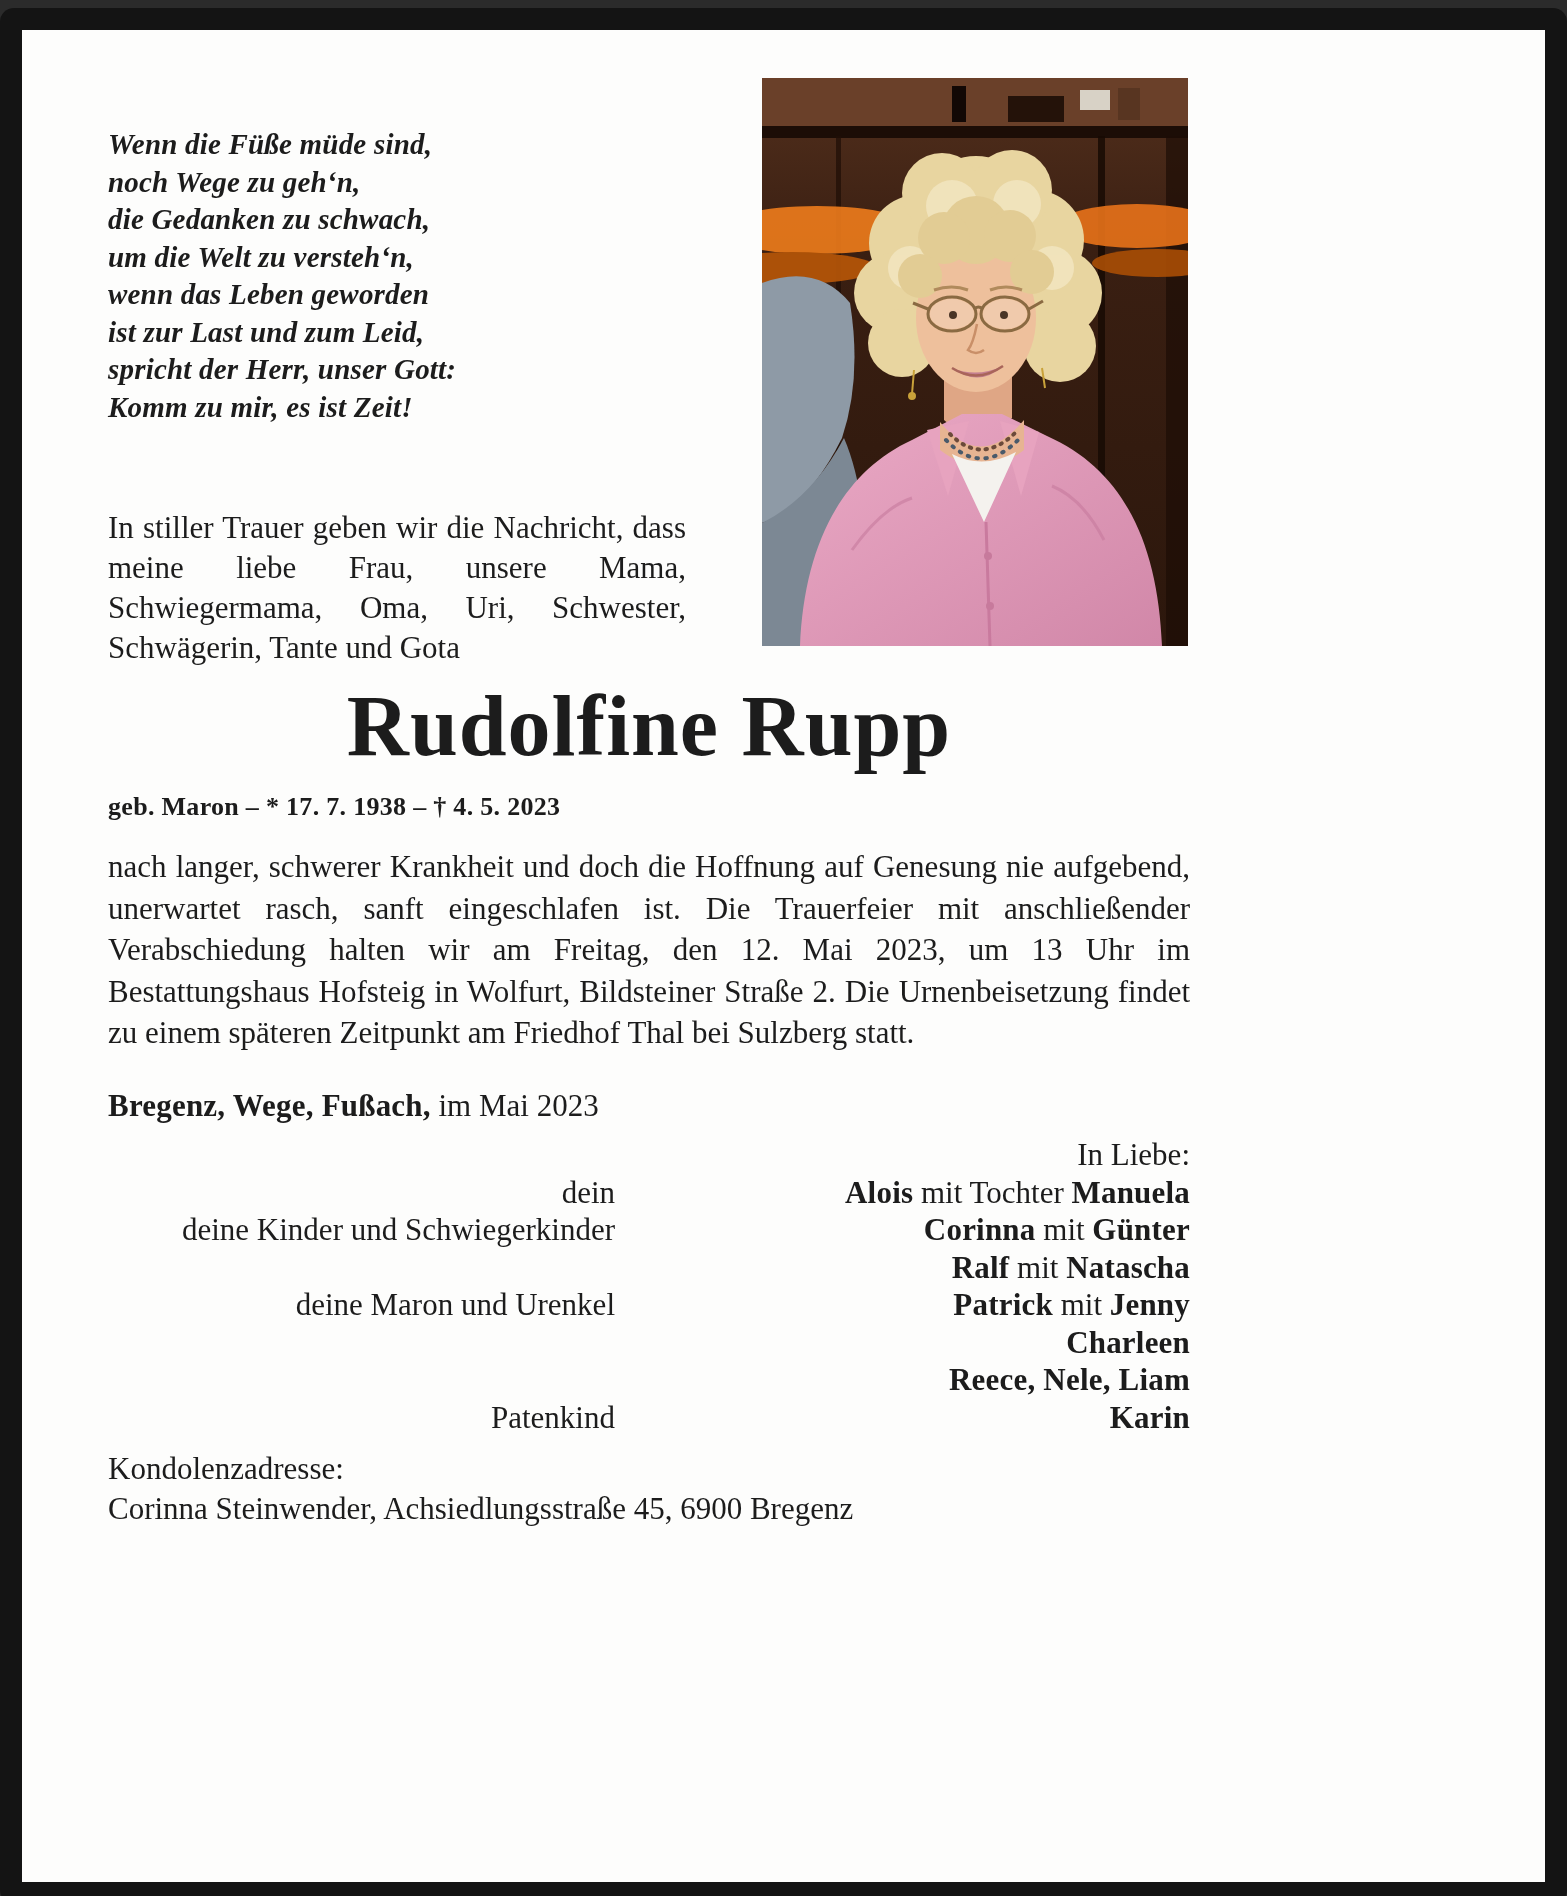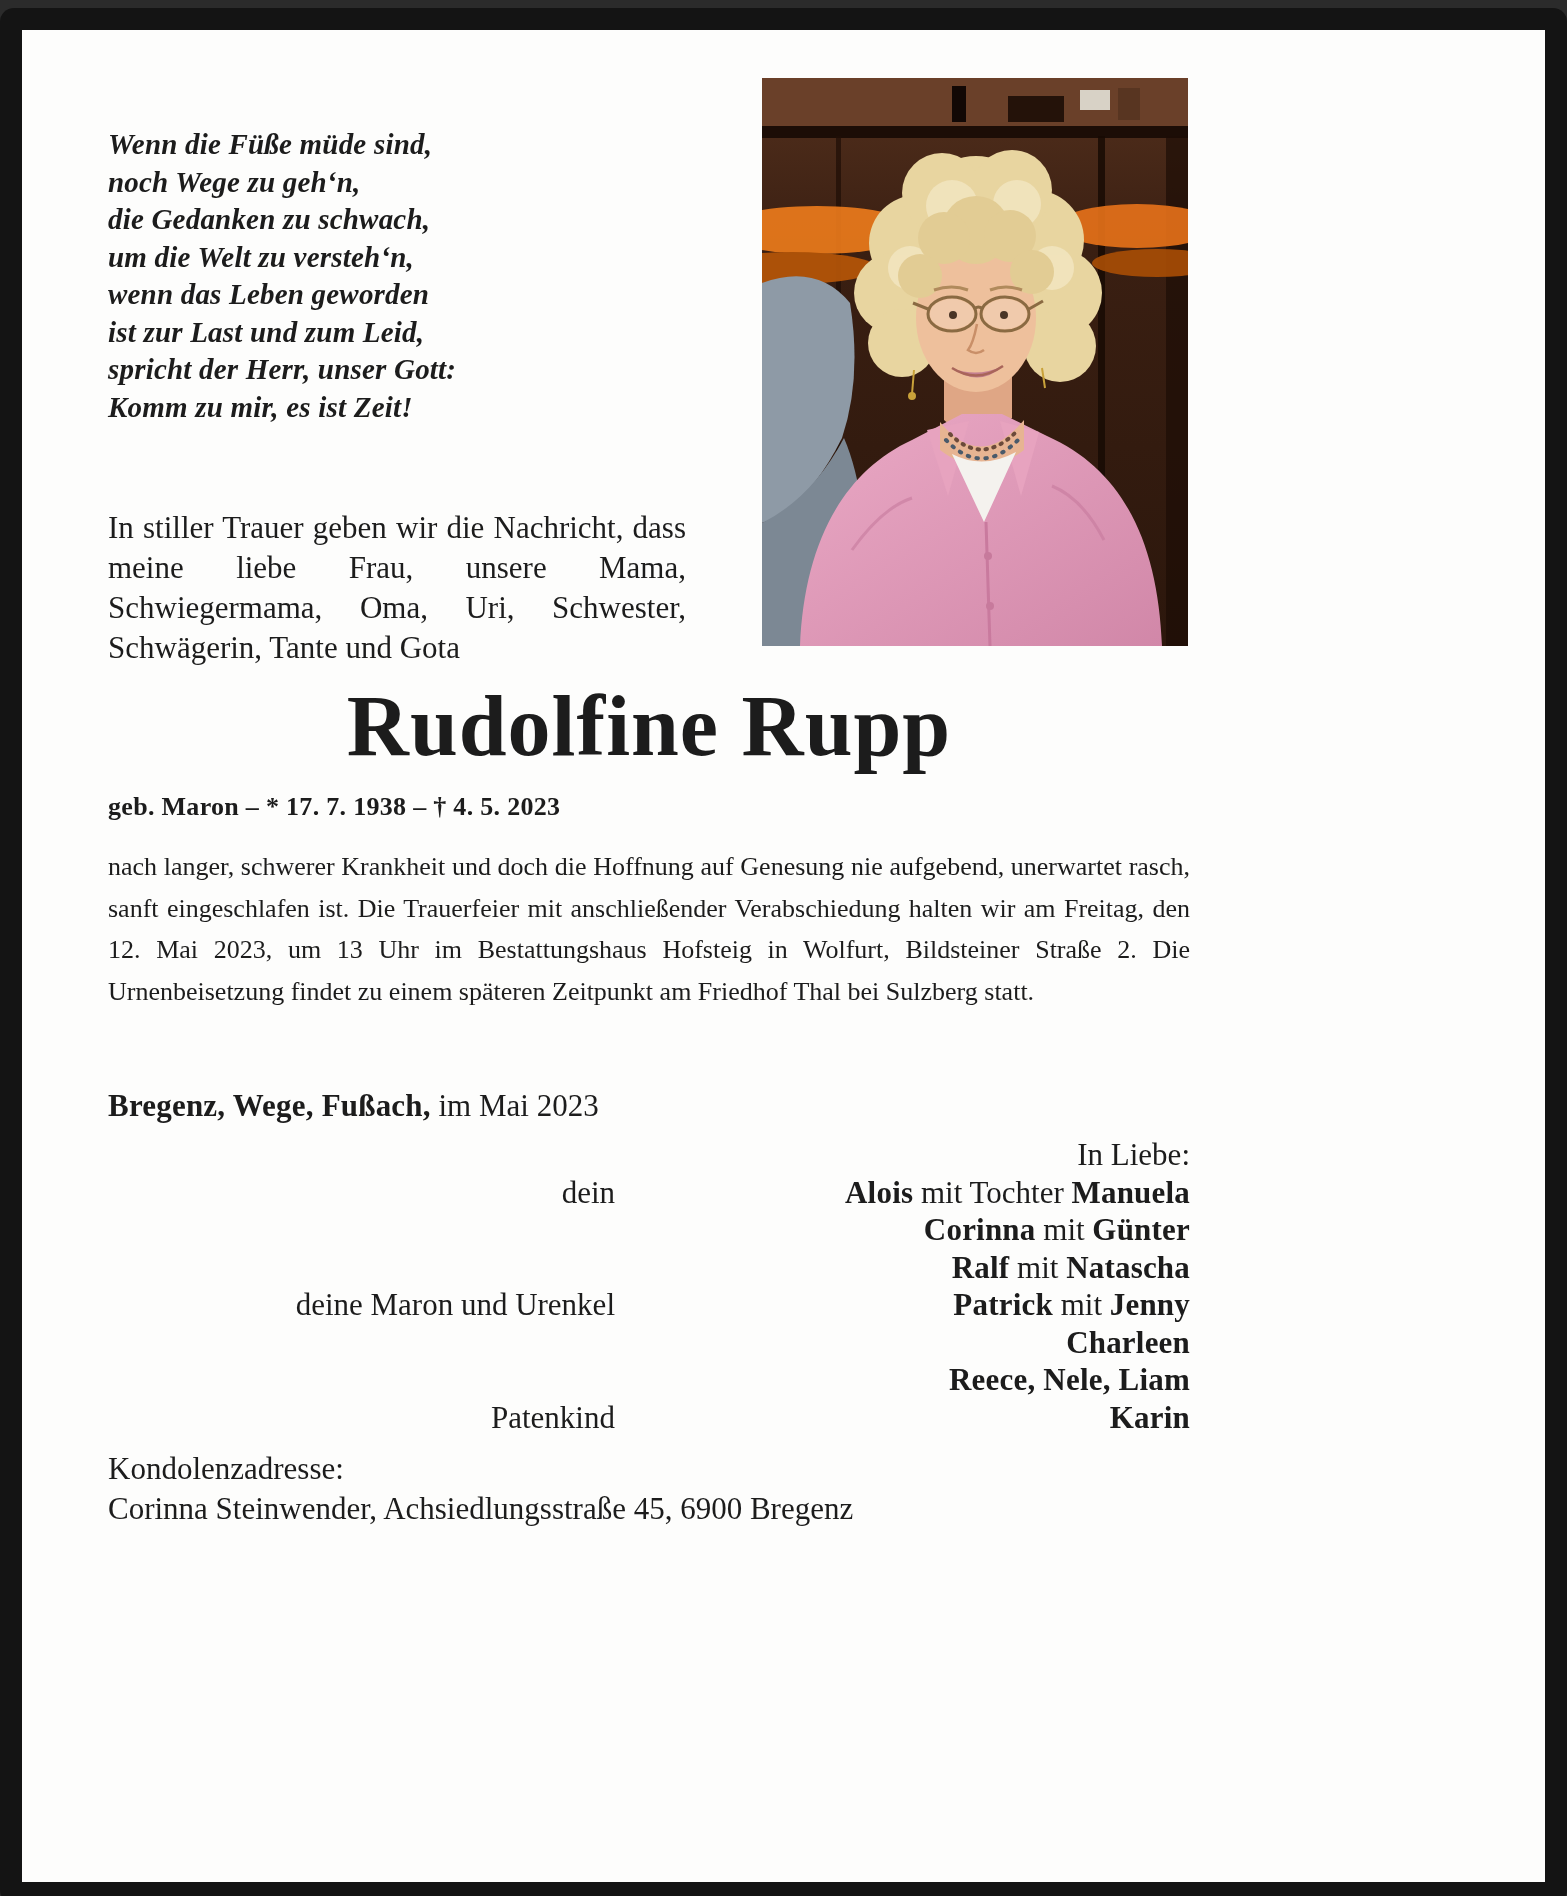--- a/index.html
+++ b/index.html
@@ -33,21 +33,21 @@
     font-size:86px;font-weight:bold;text-align:center;letter-spacing:1px;
   }
   .dates{
     position:absolute;left:108px;top:784px;width:1082px;
     font-size:26px;font-weight:bold;text-align:left;letter-spacing:.3px;
   }
 
   
   .body-text{
     position:absolute;left:108px;top:838px;width:1082px;margin:0;
-    font-size:26px;line-height:41.5px;text-align:justify;hyphens:auto;
+    font-size:31px;line-height:41.5px;text-align:justify;hyphens:auto;
   }
 
   
   .place{position:absolute;left:108px;top:1080px;width:1082px;margin:0;font-size:31px;}
   .place b{letter-spacing:.2px;}
 
   
   .family{position:absolute;left:108px;top:1128px;width:1082px;}
   .fam-row{display:flex;column-gap:10px;font-size:31px;line-height:37.5px;}
   .fam-label{flex:0 0 507px;text-align:right;white-space:nowrap;}
@@ -191,20 +191,21 @@
   <div class="family">
     <div class="fam-row">
       <span class="fam-label"></span>
       <span class="fam-names">In Liebe:</span>
     </div>
     <div class="fam-row">
       <span class="fam-label">dein</span>
       <span class="fam-names"><b>Alois</b><span> mit Tochter </span><b>Manuela</b></span>
     </div>
     <div class="fam-row">
+      <span class="fam-label">deine Kinder und Schwiegerkinder</span>
       <span class="fam-names"><b>Corinna</b><span> mit </span><b>Günter</b></span>
     </div>
     <div class="fam-row">
       <span class="fam-label"></span>
       <span class="fam-names"><b>Ralf</b><span> mit </span><b>Natascha</b></span>
     </div>
     <div class="fam-row">
       <span class="fam-label">deine Maron und Urenkel</span>
       <span class="fam-names"><b>Patrick</b><span> mit </span><b>Jenny</b></span>
     </div>

